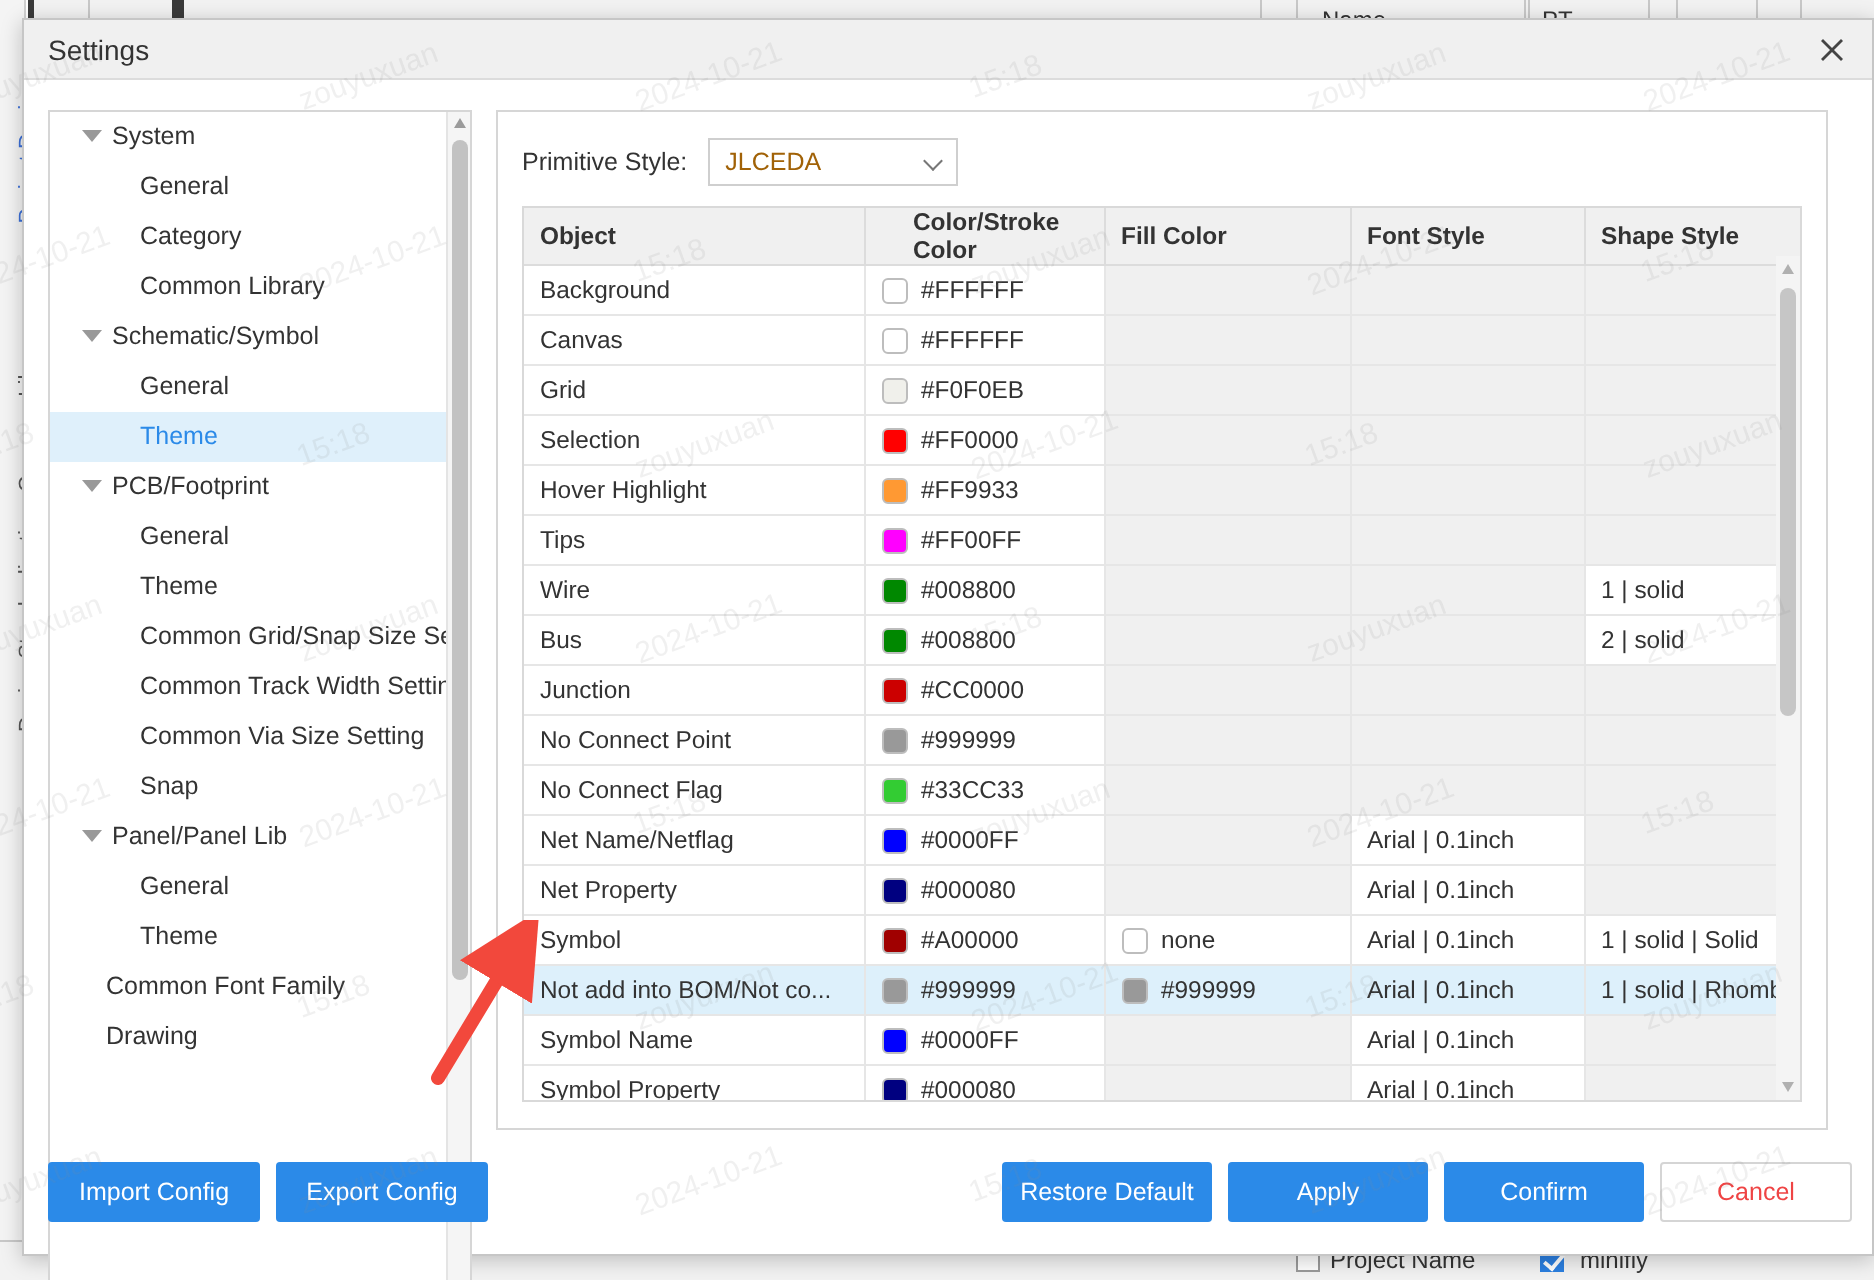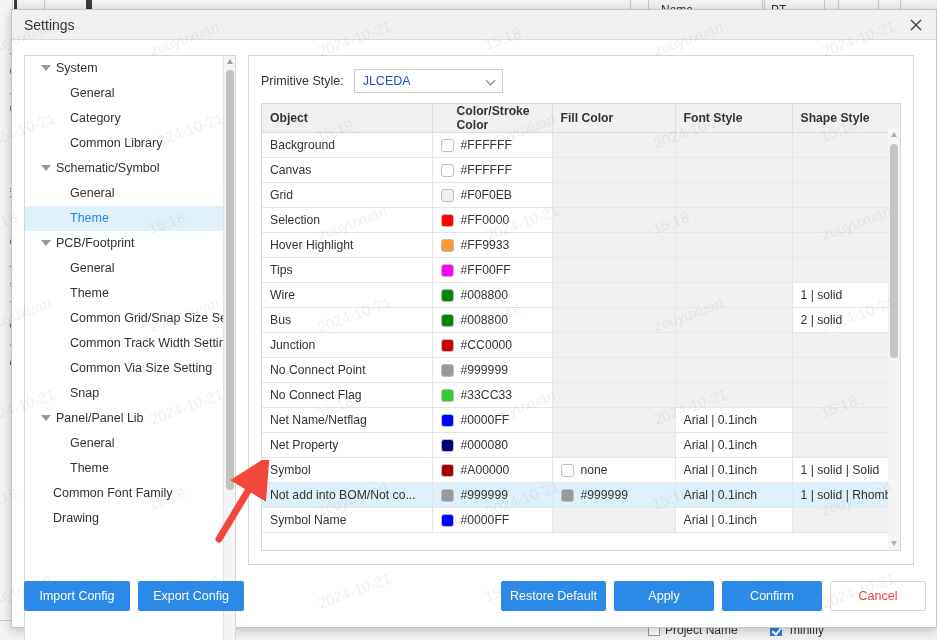--- a/index.html
+++ b/index.html
@@ -155,23 +155,23 @@
     width: 666px; height: 510px;
     border: 1px solid #d6d6d6;
     background: #fff;
   }
   #style-row {
     position: absolute; left: 12px; top: 13px;
     display: flex; align-items: center; gap: 10px;
   }
   #style-label { font-size: 12.5px; color: #333; }
   #style-select {
-    width: 149px; height: 24px;
+    width: 125px; height: 24px;
     border: 1px solid #cfcfcf; background: #fff;
-    font-size: 12.5px; color: #1d4ed8;
+    font-size: 12.5px; color: #a16207;
     padding: 0 22px 0 8px;
     display: flex; align-items: center;
     position: relative; cursor: pointer;
   }
   #style-select .chev {
     position: absolute; right: 8px; top: 7px;
     width: 7px; height: 7px;
     border-right: 1.6px solid #777; border-bottom: 1.6px solid #777;
     transform: rotate(45deg);
   }
@@ -570,20 +570,32 @@
                 </td>
                 <td><span>Arial | 0.1inch</span></td>
                 <td><span>1 | solid | Rhombi...</span></td>
               </tr>
               <tr>
                 <td><span>Symbol Name</span></td>
                 <td>
                   <span class="cell-inner">
                     <span class="swatch" style="background: rgb(0, 0, 255);"></span>
                     <span>#0000FF</span>
+                  </span>
+                </td>
+                <td class="empty"></td>
+                <td><span>Arial | 0.1inch</span></td>
+                <td class="empty"></td>
+              </tr>
+              <tr>
+                <td><span>Symbol Property</span></td>
+                <td>
+                  <span class="cell-inner">
+                    <span class="swatch" style="background: rgb(0, 0, 128);"></span>
+                    <span>#000080</span>
                   </span>
                 </td>
                 <td class="empty"></td>
                 <td><span>Arial | 0.1inch</span></td>
                 <td class="empty"></td>
               </tr>
             </tbody>
         </table>
 
         <div id="tbl-vscroll">

